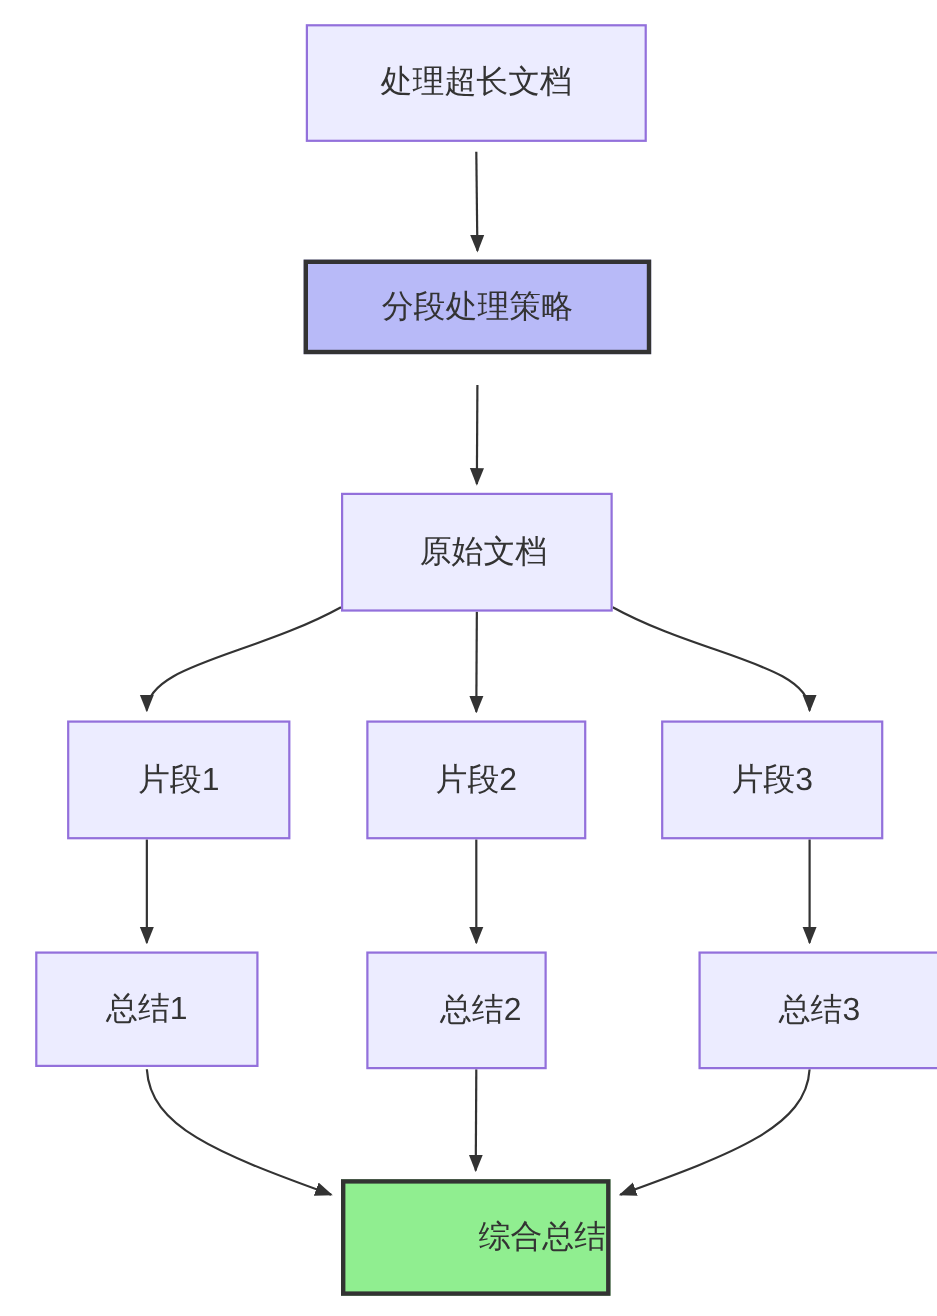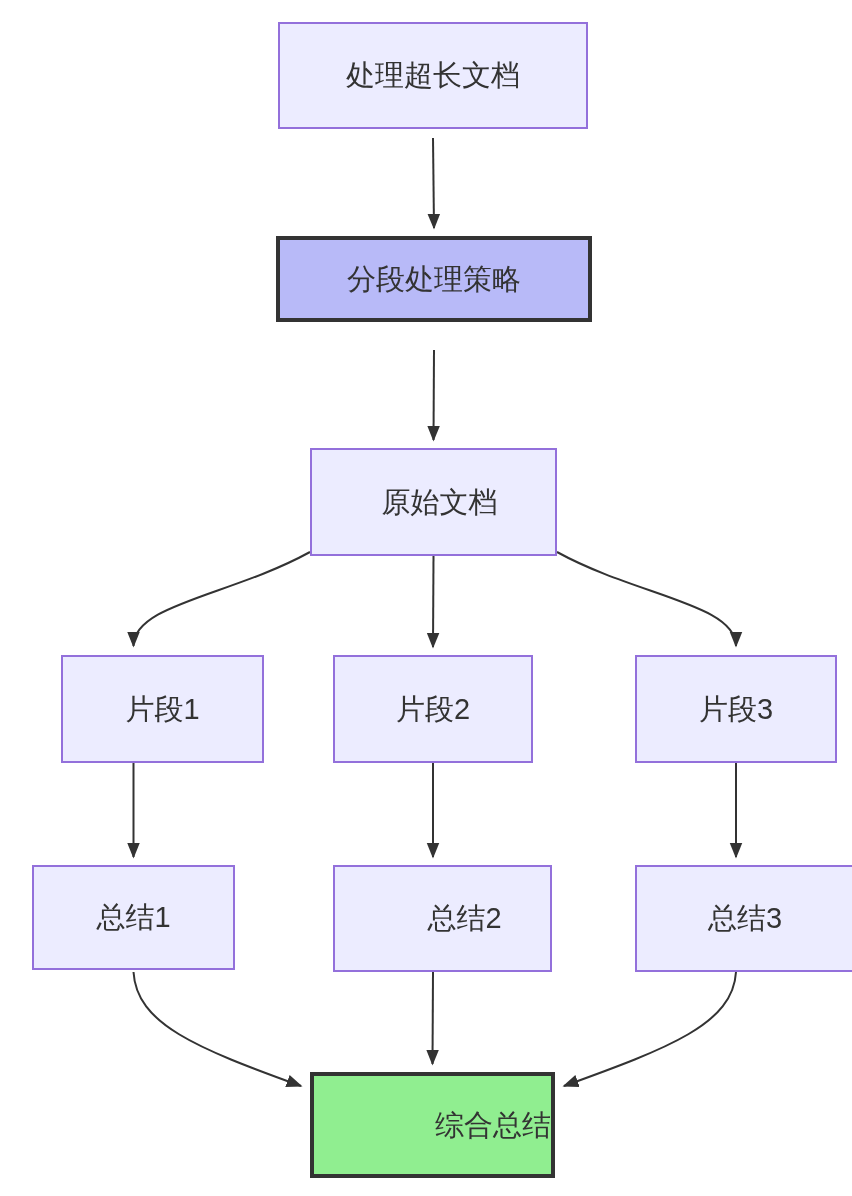--- a/index.html
+++ b/index.html
@@ -64,27 +64,27 @@
       </div>
       <div class="node node--default" style="left: 310px; top: 448px; width: 247px; height: 108px; padding-left: 12px;">
         <span>原始文档</span>
       </div>
       <div class="node node--default" style="left: 32px; top: 655px; width: 203px; height: 108px; margin-left: 29px;">
         <span>片段1</span>
       </div>
       <div class="node node--default" style="left: 333px; top: 655px; width: 200px; height: 108px;">
         <span>片段2</span>
       </div>
-      <div class="node node--default" style="left: 635px; top: 655px; width: 202px; height: 108px;">
+      <div class="node node--default" style="left: 601px; top: 655px; width: 202px; height: 108px;">
         <span>片段3</span>
       </div>
       <div class="node node--default" style="left: 32px; top: 865px; width: 203px; height: 105px;">
         <span>总结1</span>
       </div>
-      <div class="node node--default" style="left: 333px; top: 865px; width: 219px; height: 107px; padding-left: 44px;">
+      <div class="node node--default" style="left: 333px; top: 865px; width: 164px; height: 107px; padding-left: 44px;">
         <span>总结2</span>
       </div>
       <div class="node node--default" style="left: 635px; top: 865px; width: 220px; height: 107px; align-items: center;">
         <span>总结3</span>
       </div>
       <div class="node node--final" style="left: 310px; top: 1072px; width: 245px; height: 106px;">
         <span>综合总结</span>
       </div>
     </div>
 </div>

